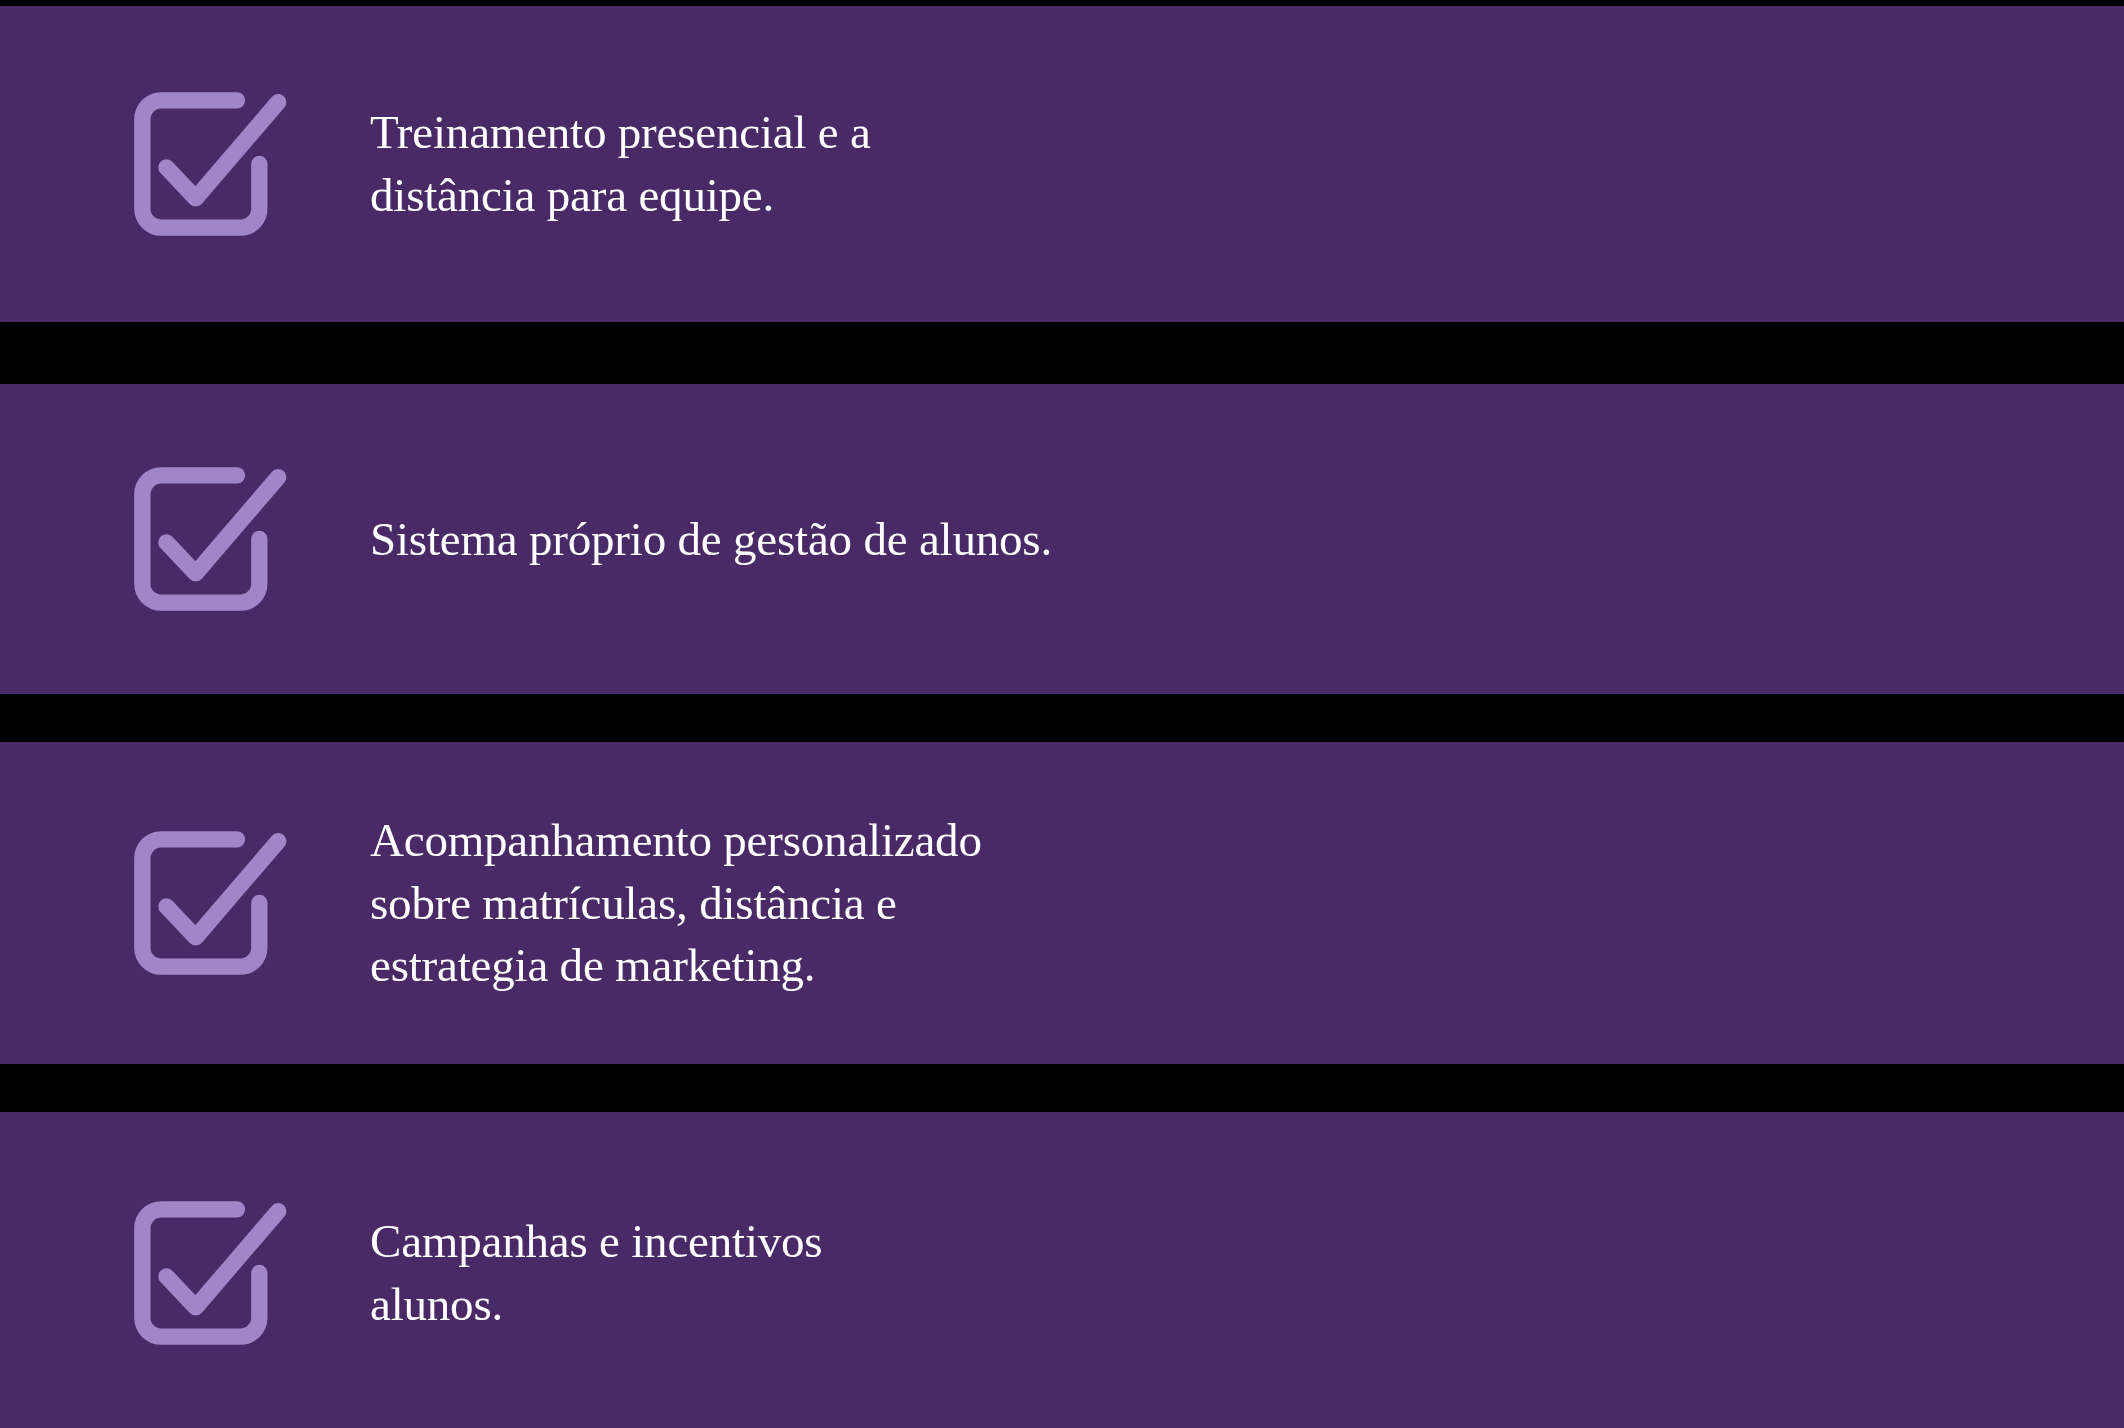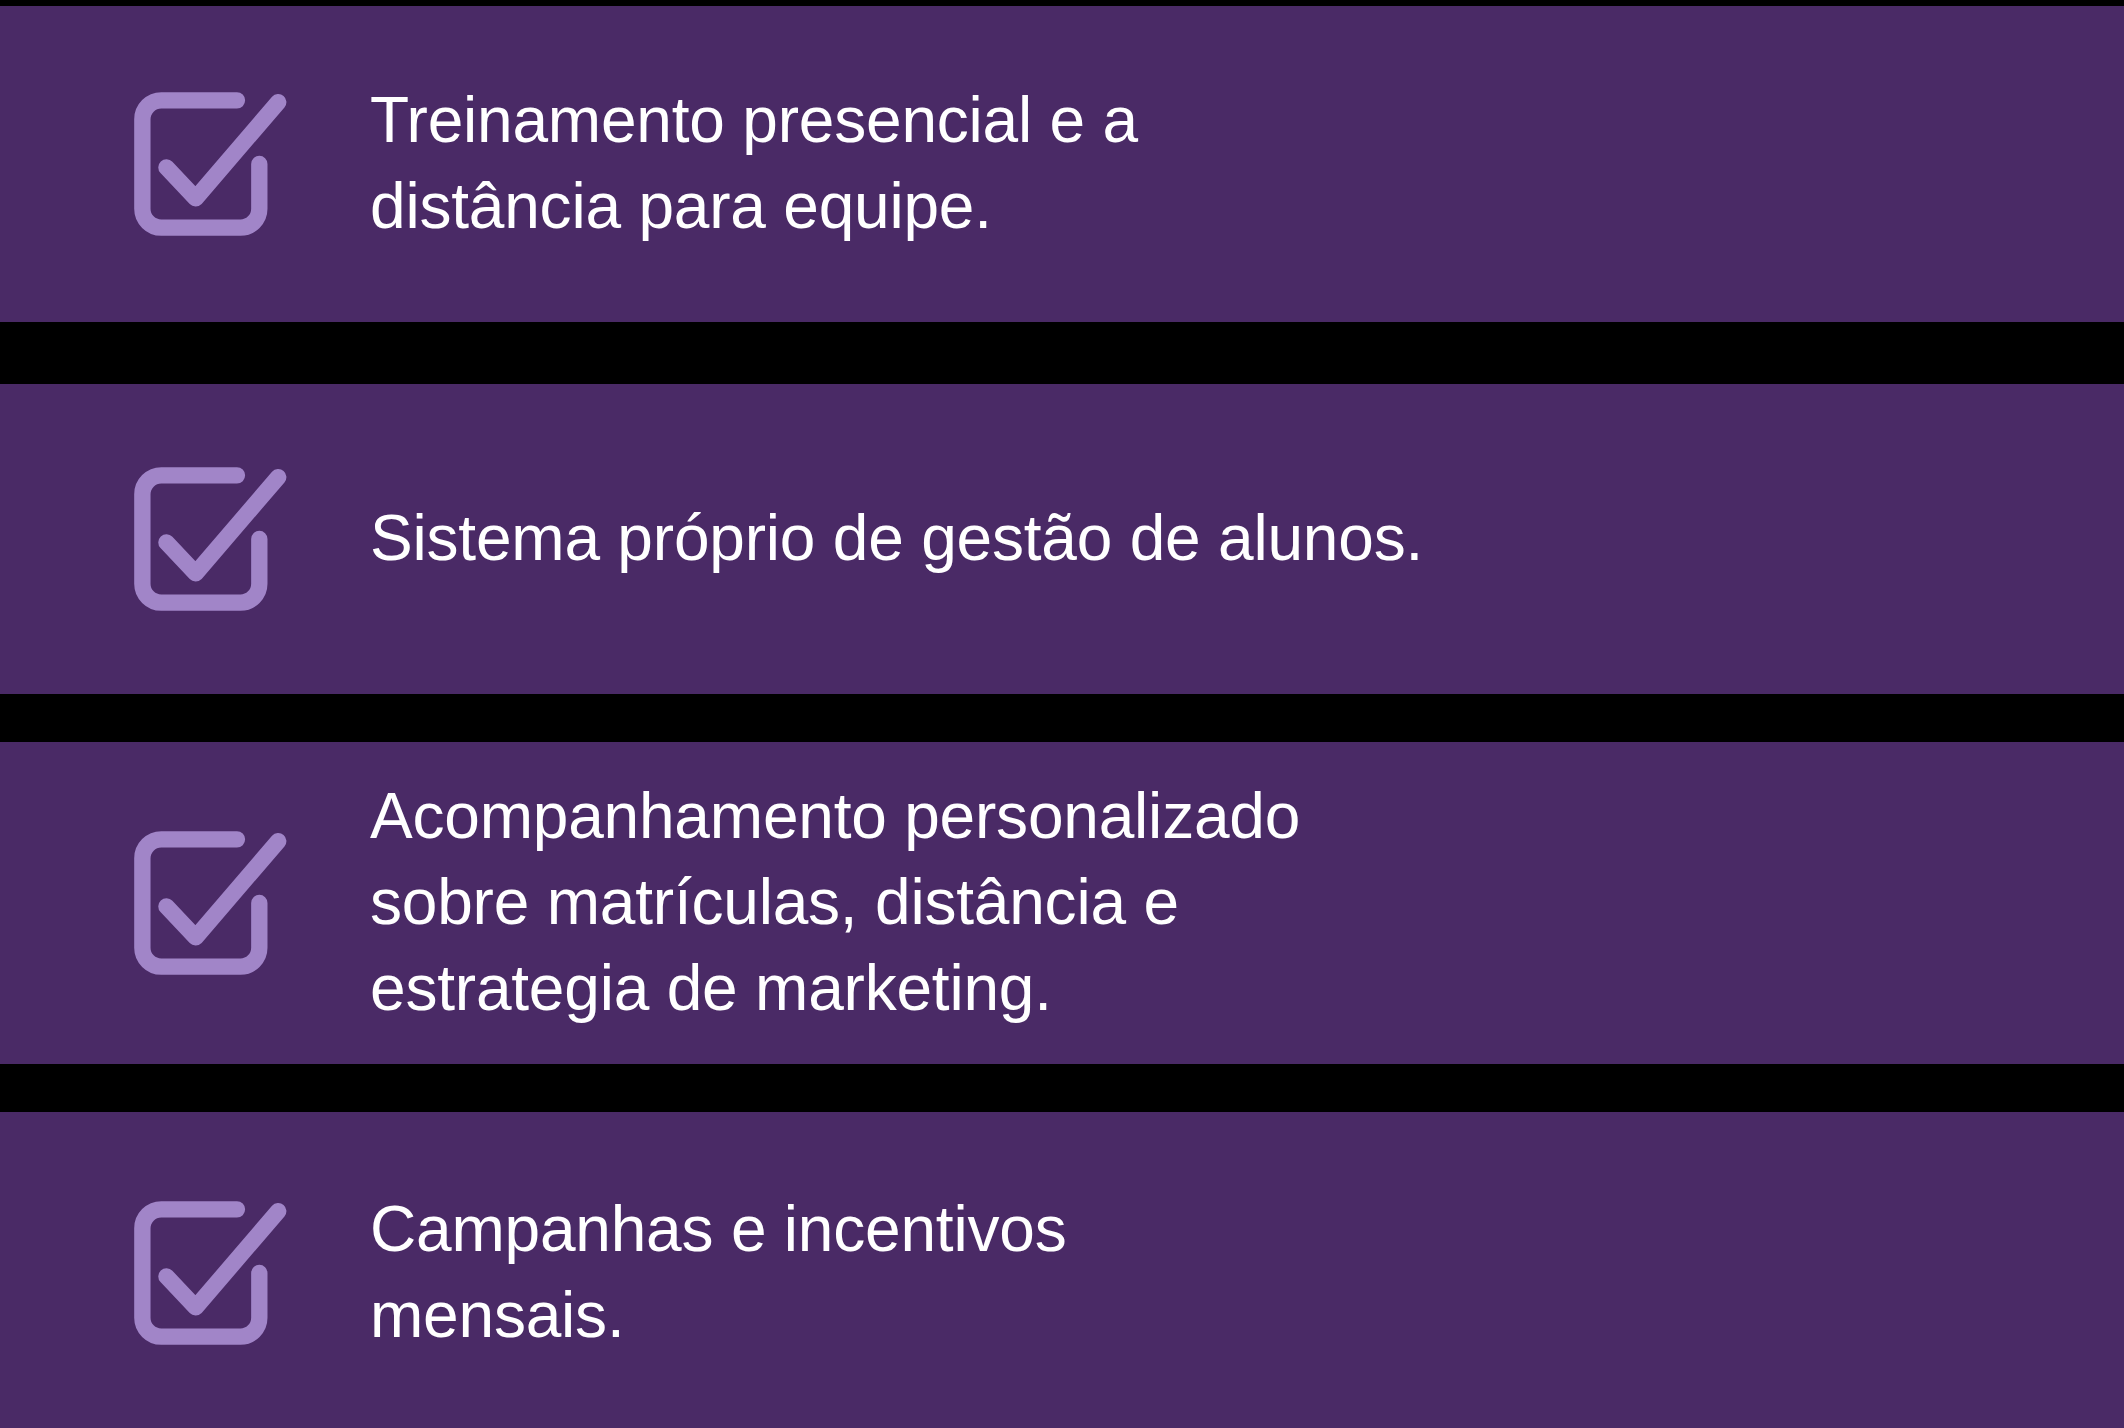--- a/index.html
+++ b/index.html
@@ -53,26 +53,26 @@
     justify-content: center;
   }
   .icon-wrap svg {
     width: 172px;
     height: 172px;
     display: block;
   }
 
   .card-text {
     color: #FFFFFF;
-    font-size: 64px;
+    font-size: 47px;
     line-height: 1.34;
     letter-spacing: -0.2px;
     font-weight: 400;
     white-space: pre-line;
-    font-family: Liberation Sans, sans-serif;
+    font-family: Liberation Serif, serif;
   }
 
   
   .card-2 .card-text { line-height: 1.34; }
 </style>
 </head>
 <body>
 
 <div class="stack">
 
@@ -110,16 +110,16 @@
   </div>
 
   <div class="card card-4">
     <div class="icon-wrap">
       <svg viewBox="0 0 100 100" xmlns="http://www.w3.org/2000/svg" aria-hidden="true">
         <path d="M68 13 H24 a11 11 0 0 0 -11 11 V76 a11 11 0 0 0 11 11 H70 a11 11 0 0 0 11 -11 V50" fill="none" stroke="#A185C8" stroke-width="9.5" stroke-linecap="round" stroke-linejoin="round"></path>
         <path d="M27 52 L44 70 L92 14" fill="none" stroke="#A185C8" stroke-width="9.5" stroke-linecap="round" stroke-linejoin="round"></path>
       </svg>
     </div>
     <div class="card-text">Campanhas e incentivos
-mensais.</div>
+alunos.</div>
   </div>
 
 </div>
 
 </body></html>

